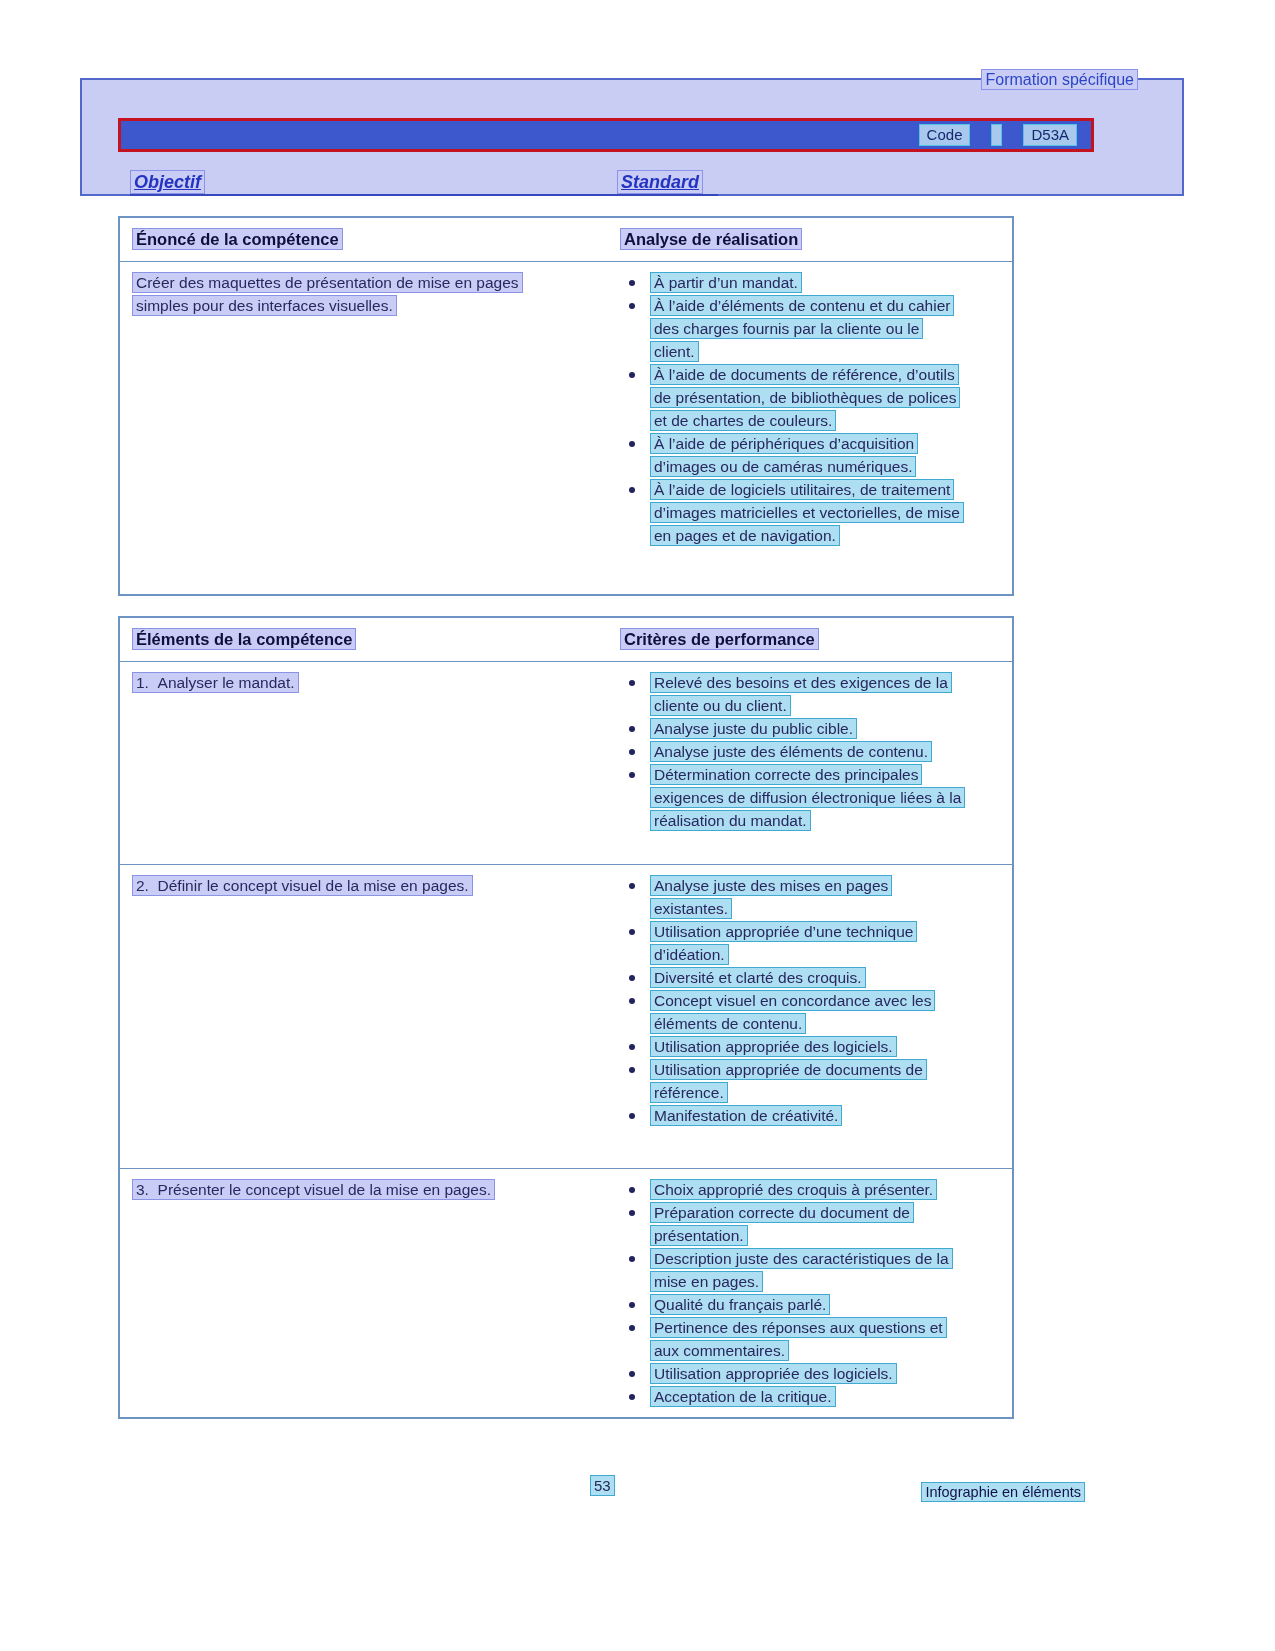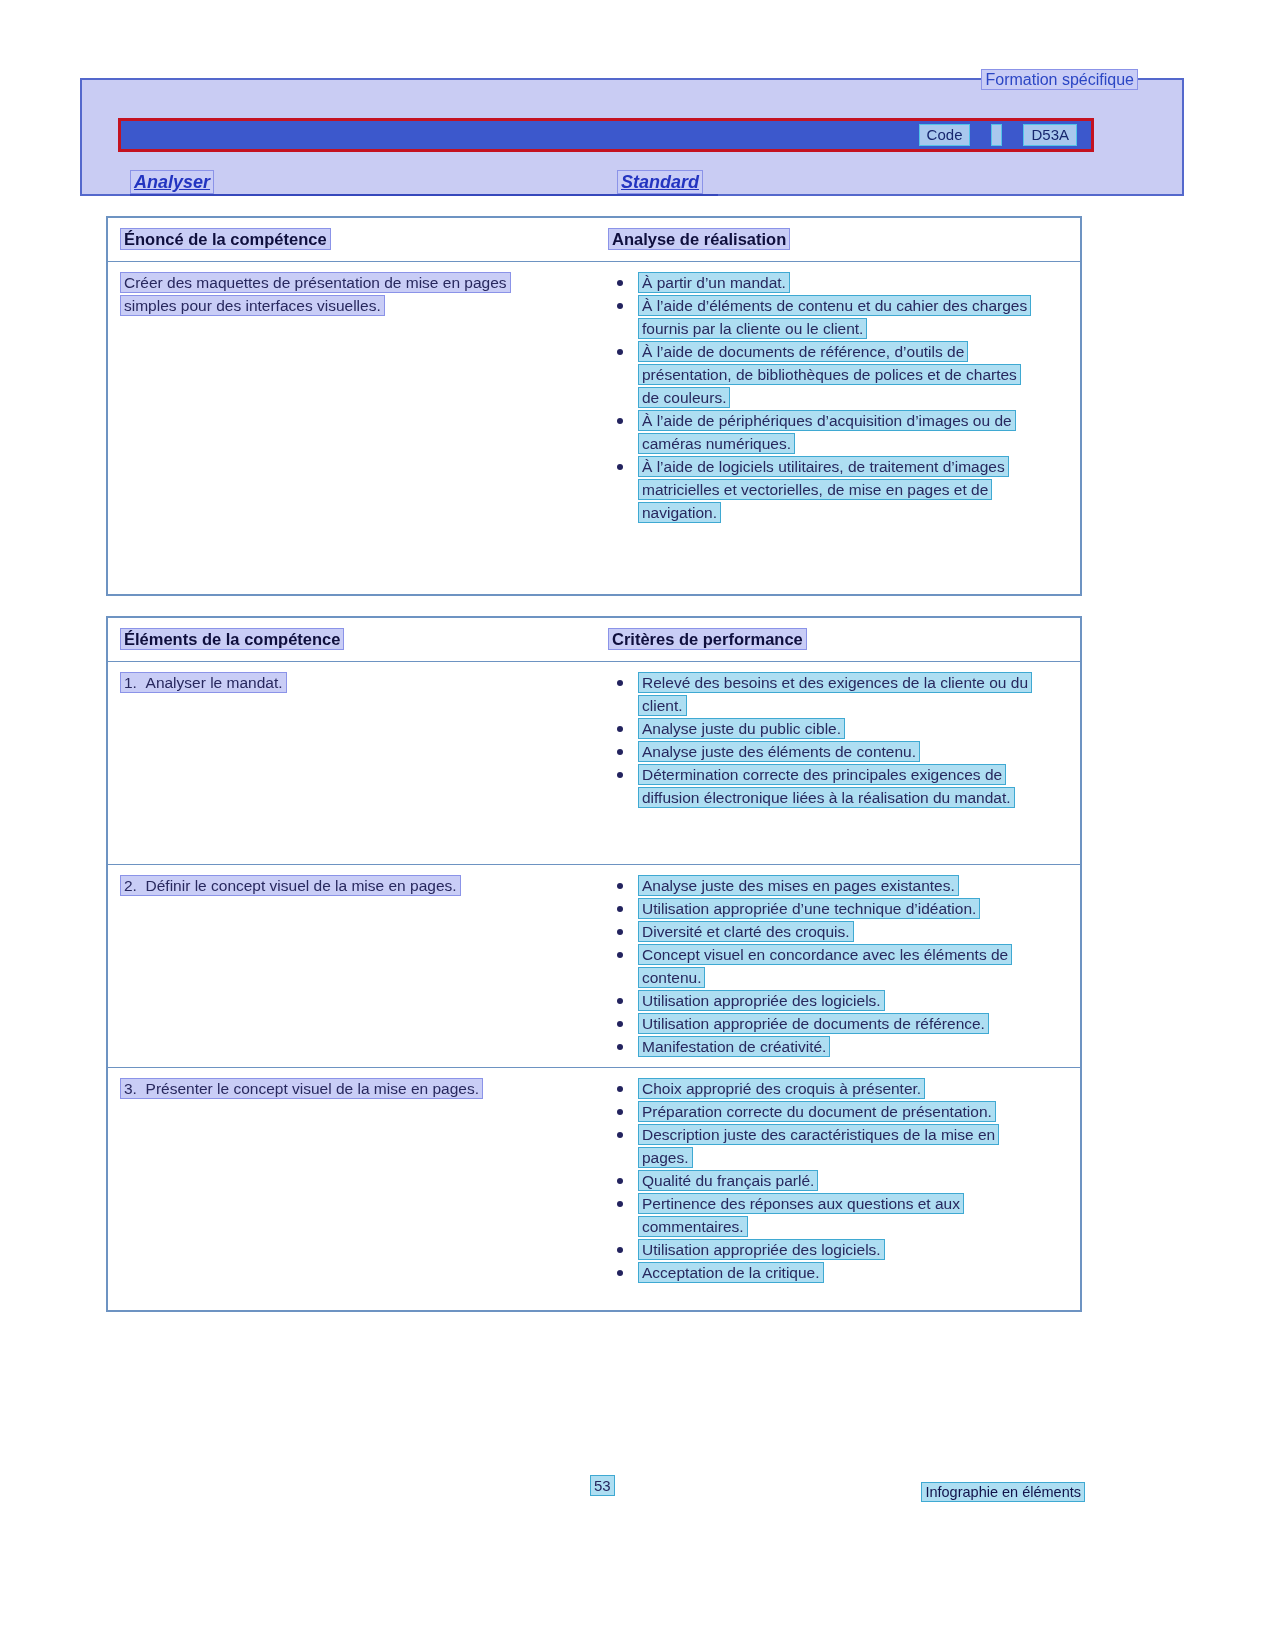--- a/index.html
+++ b/index.html
@@ -30,39 +30,39 @@
   }
   .code-chip { font-size: 15px; line-height: 20px; padding: 0 7px; background: #a9c8ee; color: #17276e; border: 1px solid #52c4e8; }
   .code-sep { width: 11px; height: 22px; background: #a9c8ee; border: 1px solid #52c4e8; }
   .obj-std { position: absolute; left: 48px; top: 90px; width: 588px; height: 26px; border-bottom: 2px solid #3648bc; }
   .obj-word { position: absolute; left: 0; bottom: 1px; }
   .std-word { position: absolute; left: 487px; bottom: 1px; }
   .head-italic { font-weight: bold; font-style: italic; font-size: 18px; color: #2334c0; text-decoration: underline; }
 
   
   .tbl {
-    position: absolute; left: 106px; width: 976px; background: #ffffff;
+    position: absolute; left: 118px; width: 896px; background: #ffffff;
     border: 2px solid var(--table_border, #6d93c2);
   }
   .tbl1 { top: 216px; min-height: 379px; }
   .tbl2 { top: 616px; min-height: 694px; }
   .tbl-head {
     display: grid; grid-template-columns: 488px 1fr; height: 44px; align-items: center;
     border-bottom: 1px solid var(--table_border, #6d93c2);
     font-weight: bold; font-size: 16.5px; color: #0f0f3d;
   }
   .tbl-row { display: grid; grid-template-columns: 488px 1fr; font-size: 15.5px; line-height: 23px; }
   .tbl-row + .tbl-row { border-top: 1px solid var(--table_border, #6d93c2); }
   .cl { padding: 9px 86px 9px 12px; }
   .cr { padding: 9px 50px 9px 12px; }
   .tbl-head .cl, .tbl-head .cr { padding-top: 0; padding-bottom: 0; padding-right: 8px; }
   .tbl1 .tbl-row { min-height: 332px; }
   .r1 { min-height: 202px; }
   .r2 { min-height: 202px; }
-  .r3 { min-height: 243px; }
+  .r3 { min-height: 243px; margin-top: 32px; }
 
   ul.blist { margin: 0; padding: 0; list-style: none; }
   .blist li { position: relative; padding-left: 30px; }
   .blist li::before {
     content: ""; position: absolute; left: 9px; top: 9px;
     width: 6px; height: 6px; border-radius: 50%; background: #23235e;
   }
 
   
   .page-num { position: absolute; left: 590px; top: 1477px; font-size: 15px; color: #26265e; }
@@ -78,21 +78,21 @@
       <span class="hl hl-lav">Formation spécifique</span>
     </div>
 
     <div class="code-bar">
       <span class="code-chip">Code</span>
       <span class="code-sep"></span>
       <span class="code-chip">D53A</span>
     </div>
 
     <div class="obj-std">
-      <span class="obj-word head-italic"><span class="hl hl-lav">Analyser</span></span>
+      <span class="obj-word head-italic"><span class="hl hl-lav">Objectif</span></span>
       <span class="std-word head-italic"><span class="hl hl-lav">Standard</span></span>
     </div>
   </div>
 
   <div class="tbl tbl1">
     <div class="tbl-head">
       <div class="cl">
         <span class="hl hl-lav">Énoncé de la compétence</span>
       </div>
       <div class="cr">

